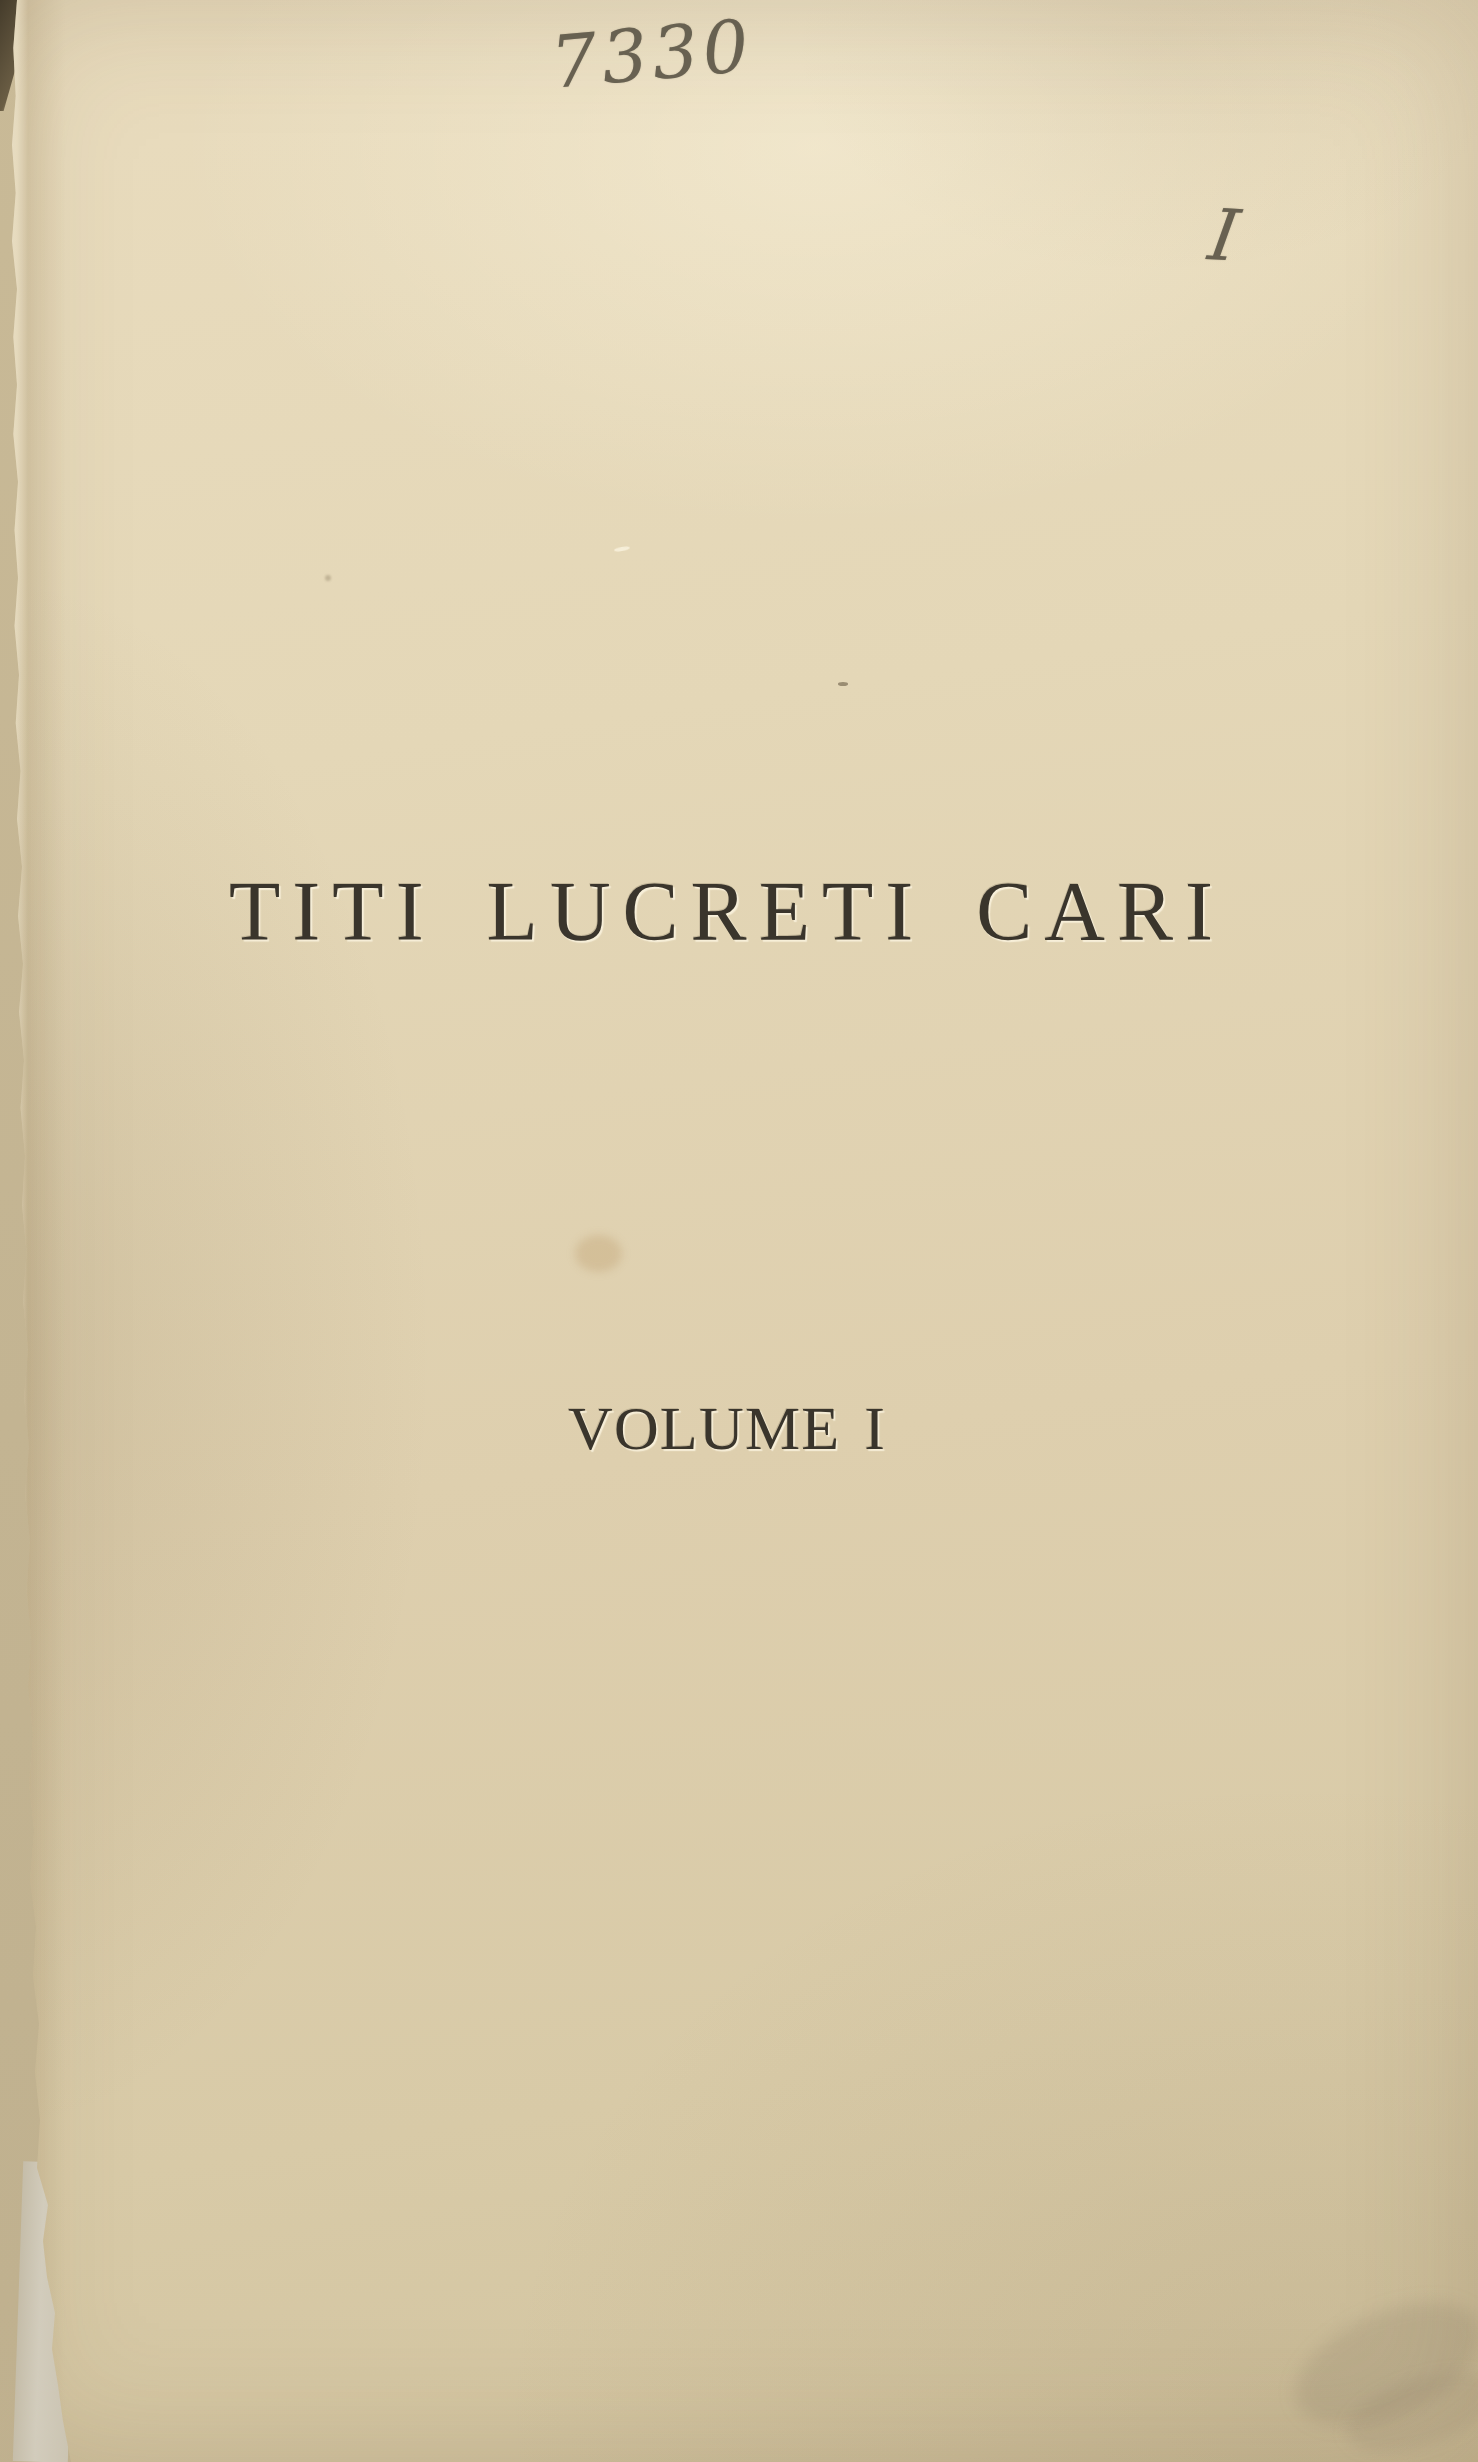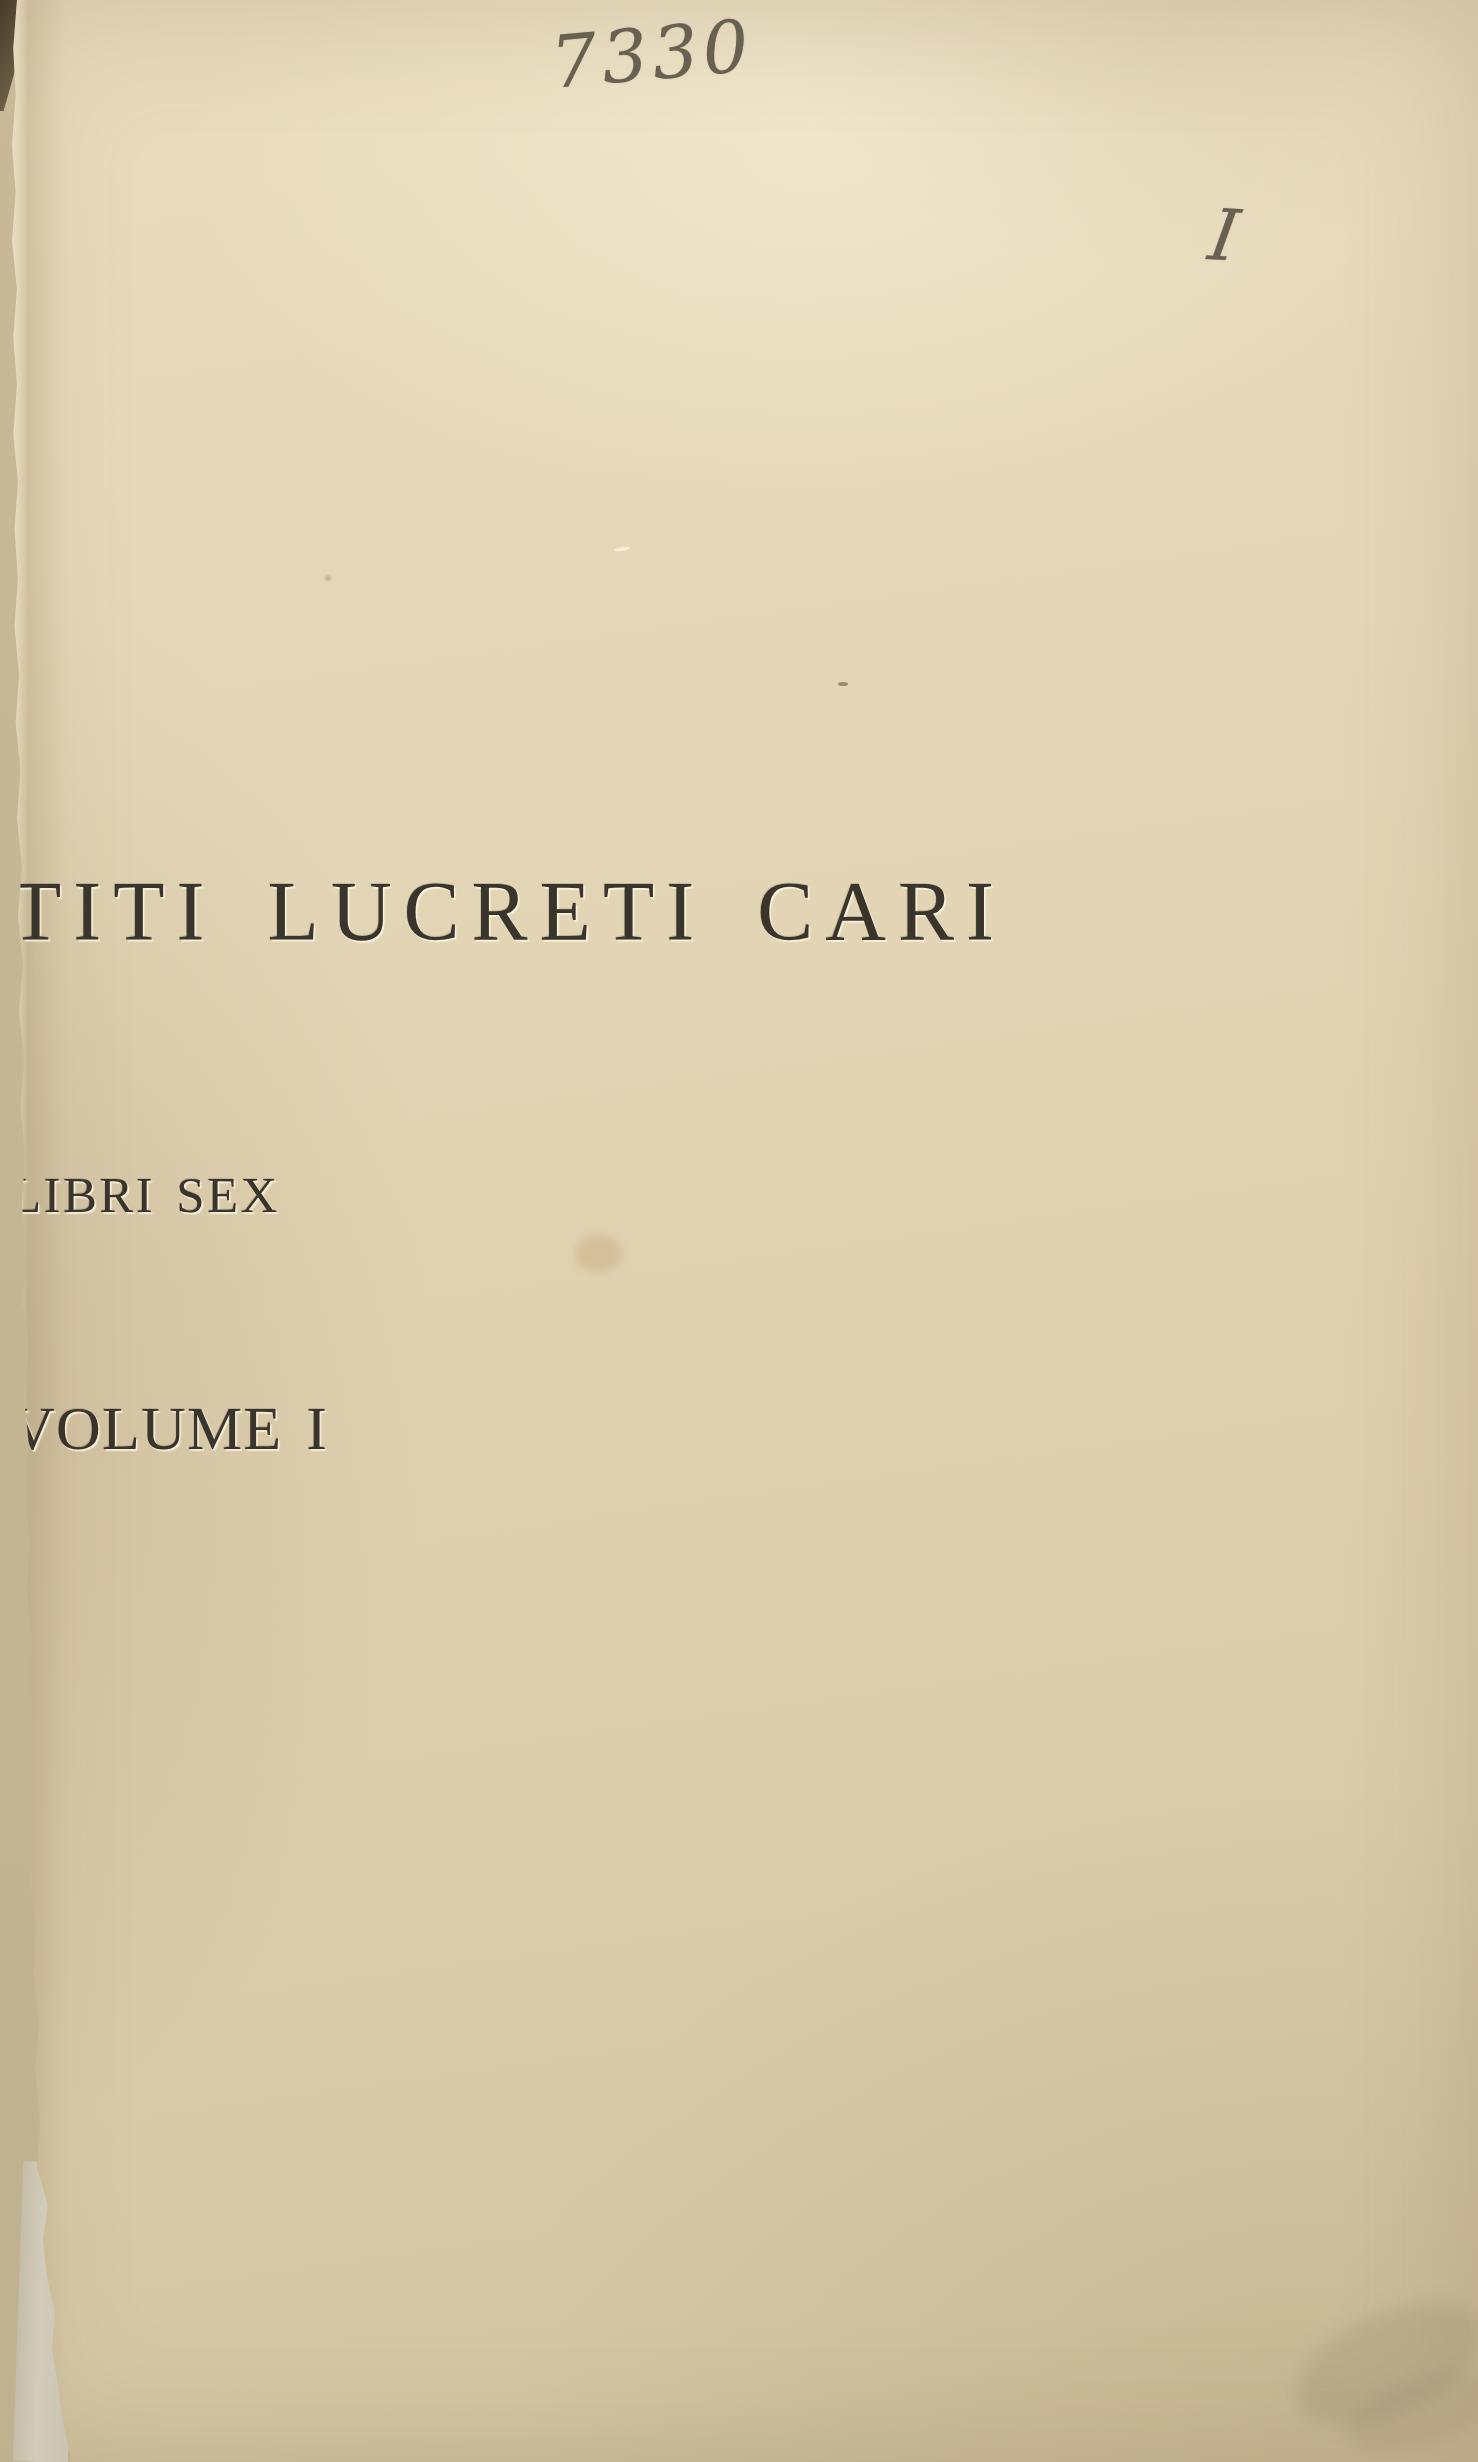--- a/index.html
+++ b/index.html
@@ -53,22 +53,22 @@
   
   .edge-fibers {
     position: absolute; left: 0; top: 0; bottom: 0; width: 96px;
     background: linear-gradient(to right,
       rgba(246, 239, 216, 0.65) 0%, rgba(246, 239, 216, 0.35) 17px,
       rgba(150, 128, 86, 0.18) 28px, transparent 66px);
   }
 
   
   .text-line {
-    position: absolute; left: 10px; width: 1422px;
-    text-align: left; white-space: nowrap; line-height: 1;
+    position: absolute; left: 16px; width: 1422px;
+    text-align: center; white-space: nowrap; line-height: 1;
     color: #3a352c;
     text-shadow: 1.8px 2.4px 1.2px rgba(251, 245, 224, 0.85),
                  -0.6px -0.6px 0.6px rgba(58, 48, 32, 0.18);
   }
   .line-title    { top: 870px; font-size: 84px; letter-spacing: 12px; word-spacing: 18px; }
   .line-subtitle { top: 1028px; font-size: 66px; letter-spacing: 7.2px; word-spacing: 12px; }
   .line-series   { top: 1170px; font-size: 51px;  letter-spacing: 2.4px;  word-spacing: 6px; }
   .line-volume   { top: 1397px; font-size: 62px;  letter-spacing: 1.2px;  word-spacing: 7.2px; }
 
   
@@ -117,21 +117,20 @@
   <div class="corner-wedge"></div>
   <div class="under-gray"></div>
 
   <div class="page">
     <div class="edge-fibers"></div>
 
     <div class="hw hw-number">7330</div>
     <div class="hw hw-numeral">I</div>
 
     <div class="text-line line-title">TITI LUCRETI CARI</div>
-    <div class="text-line line-series">LIBRI SEX</div>
     <div class="text-line line-volume">VOLUME I</div>
 
     <div class="stain-brown"></div>
     <div class="smudge-gray"></div>
     <div class="smudge-gray2"></div>
     <div class="speck-1"></div>
     <div class="speck-2"></div>
     <div class="speck-3"></div>
   </div>
 </div>

